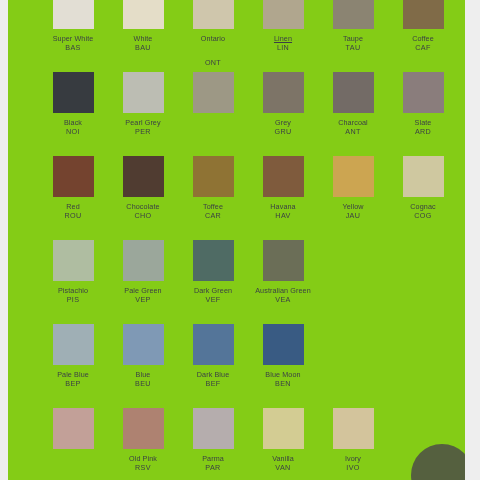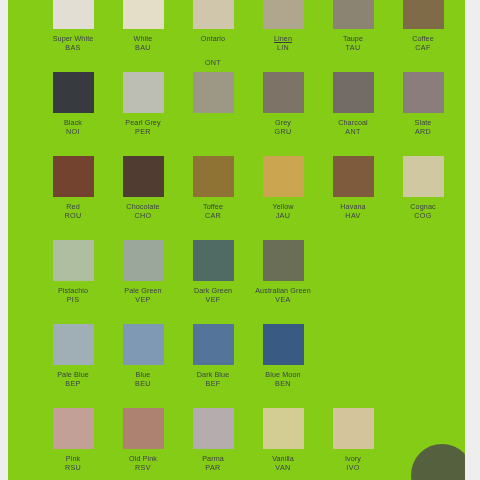--- a/index.html
+++ b/index.html
@@ -232,34 +232,34 @@
             </div>
           </div>
           <div class="swatch-cell">
             <div class="swatch-chip" style="background: rgb(143, 115, 52);"></div>
             <div class="swatch-labels">
               <span class="swatch-name" style="color: rgb(59, 63, 69);">Toffee</span>
               <span class="swatch-code" style="color: rgb(59, 63, 69);">CAR</span>
             </div>
           </div>
           <div class="swatch-cell">
+            <div class="swatch-chip" style="background: rgb(127, 91, 61);"></div>
+            <div class="swatch-labels">
+              <span class="swatch-name" style="color: rgb(59, 63, 69);">Havana</span>
+              <span class="swatch-code" style="color: rgb(59, 63, 69);">HAV</span>
+            </div>
+          </div>
+          <div class="swatch-cell">
             <div class="swatch-chip" style="background: rgb(204, 165, 81);"></div>
             <div class="swatch-labels">
               <span class="swatch-name" style="color: rgb(59, 63, 69);">Yellow</span>
               <span class="swatch-code" style="color: rgb(59, 63, 69);">JAU</span>
             </div>
           </div>
           <div class="swatch-cell">
-            <div class="swatch-chip" style="background: rgb(127, 91, 61);"></div>
-            <div class="swatch-labels">
-              <span class="swatch-name" style="color: rgb(59, 63, 69);">Havana</span>
-              <span class="swatch-code" style="color: rgb(59, 63, 69);">HAV</span>
-            </div>
-          </div>
-          <div class="swatch-cell">
             <div class="swatch-chip" style="background: rgb(207, 200, 160);"></div>
             <div class="swatch-labels">
               <span class="swatch-name" style="color: rgb(59, 63, 69);">Cognac</span>
               <span class="swatch-code" style="color: rgb(59, 63, 69);">COG</span>
             </div>
           </div>
         </div>
         <div class="swatch-row">
           <div class="swatch-cell">
             <div class="swatch-chip" style="background: rgb(175, 189, 161);"></div>
@@ -337,24 +337,20 @@
             <div class="swatch-chip"></div>
             <div class="swatch-labels">
               <span class="swatch-name" style="color: rgb(59, 63, 69);"></span>
               <span class="swatch-code" style="color: rgb(59, 63, 69);"></span>
             </div>
           </div>
         </div>
         <div class="swatch-row">
           <div class="swatch-cell">
             <div class="swatch-chip" style="background: rgb(194, 160, 152);"></div>
-            <div class="swatch-labels">
-              <span class="swatch-name" style="color: rgb(59, 63, 69);">Pink</span>
-              <span class="swatch-code" style="color: rgb(59, 63, 69);">RSU</span>
-            </div>
           </div>
           <div class="swatch-cell">
             <div class="swatch-chip" style="background: rgb(174, 130, 113);"></div>
             <div class="swatch-labels">
               <span class="swatch-name" style="color: rgb(59, 63, 69);">Old Pink</span>
               <span class="swatch-code" style="color: rgb(59, 63, 69);">RSV</span>
             </div>
           </div>
           <div class="swatch-cell">
             <div class="swatch-chip" style="background: rgb(181, 173, 173);"></div>

